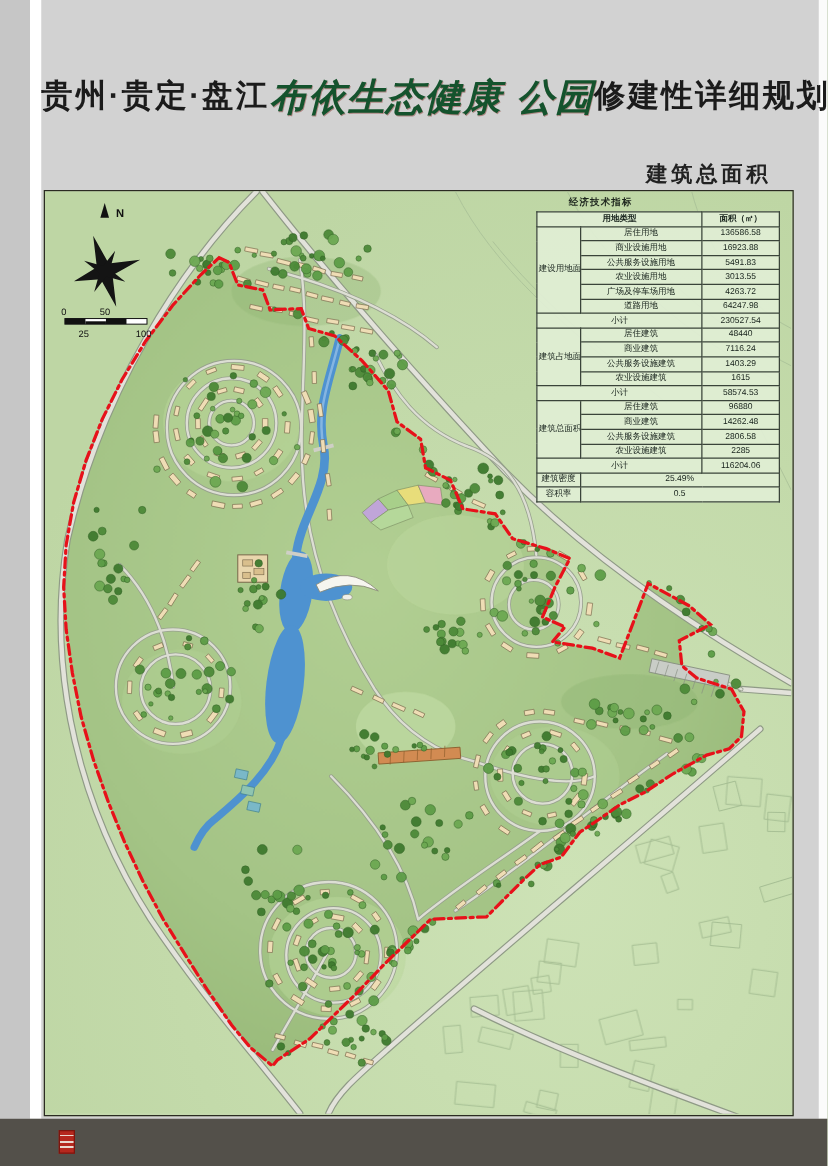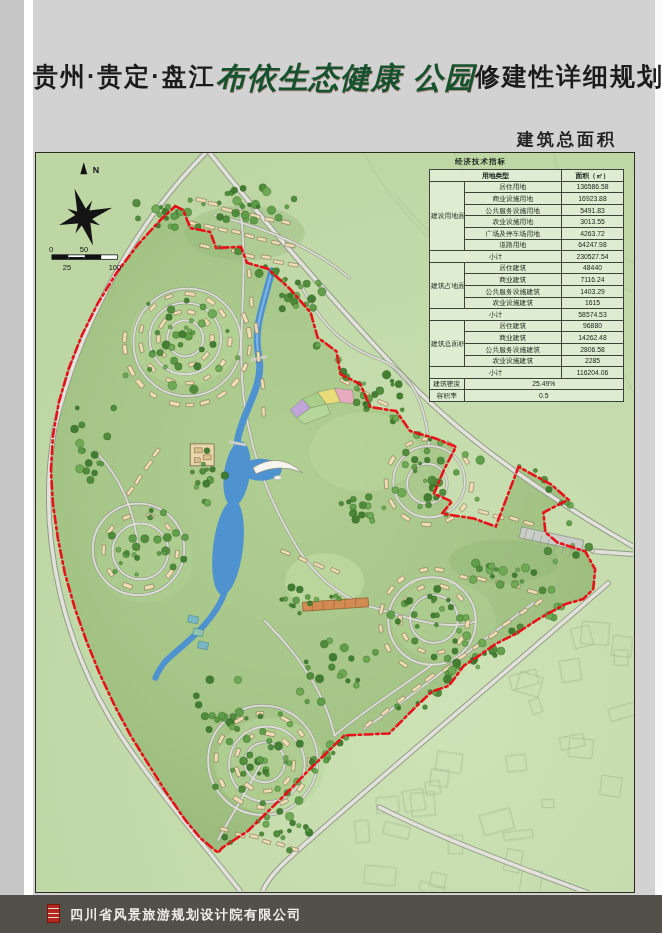--- a/index.html
+++ b/index.html
@@ -992,14 +992,13 @@
     <tr>
       <td>容积率</td>
       <td colspan="2">0.5</td>
     </tr>
   </tbody>
     </table>
 </div>
 
 <div class="footer">
   <div class="footer-seal"></div>
-  <div class="footer-company">四川省风景旅游规划设计院有限公司</div>
 </div>
 
 </body></html>

